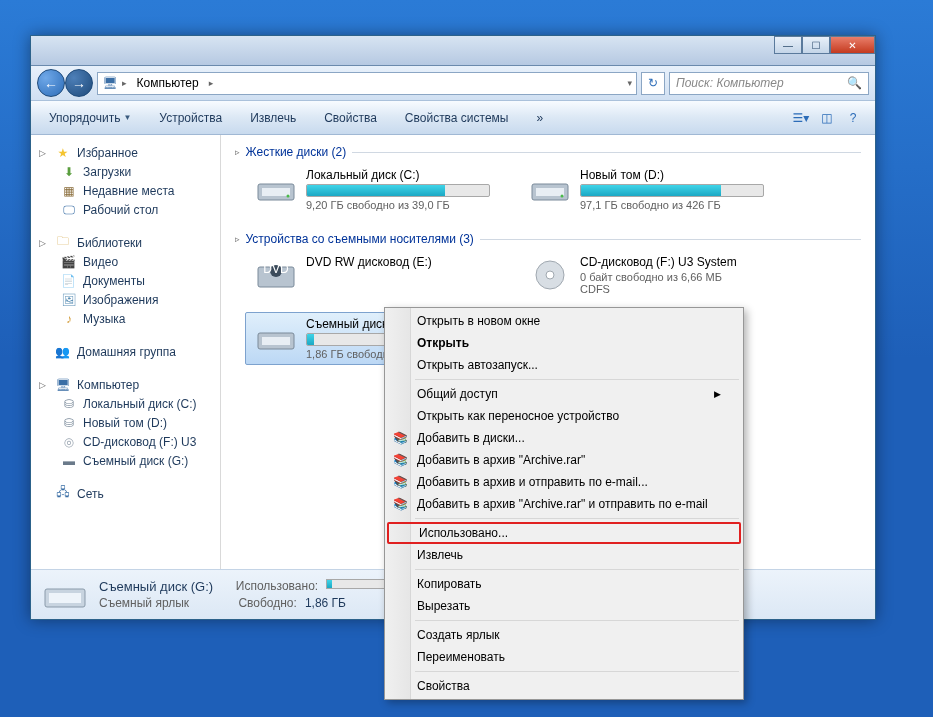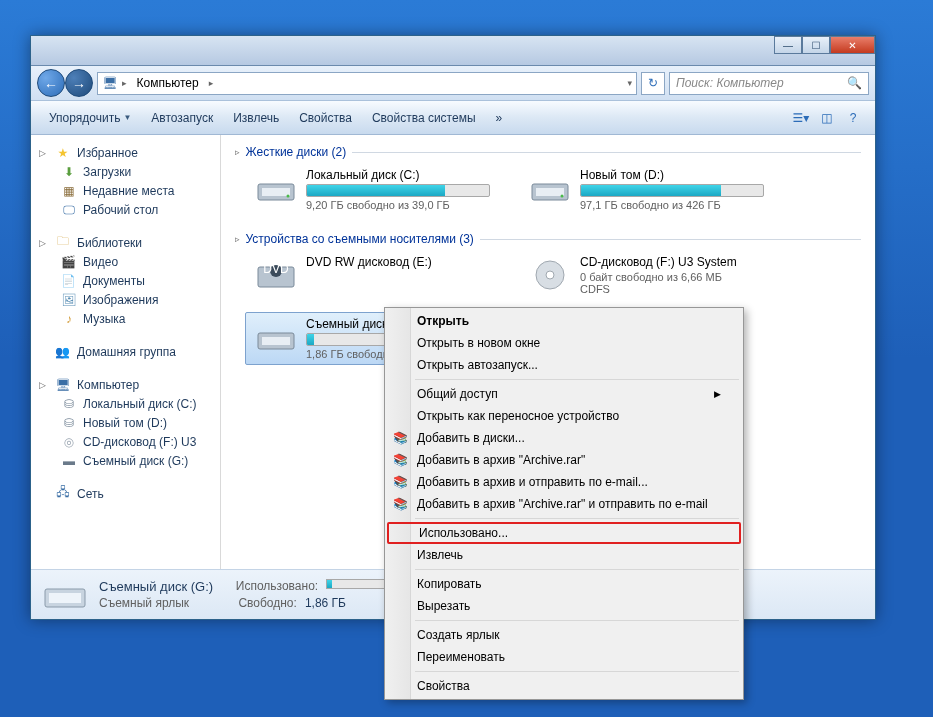--- a/index.html
+++ b/index.html
@@ -16,21 +16,21 @@
 .navbtns { display: flex; gap: 0; }
 .navbtn { width: 28px; height: 28px; border-radius: 50%; background: radial-gradient(circle at 30% 30%, #6fa8e8, #2c6cb8); border: 1px solid #1e4a7a; color: #fff; display: flex; align-items: center; justify-content: center; font-size: 14px; }
 .navbtn.fwd { background: radial-gradient(circle at 30% 30%, #4d7fb8, #1e4a7a); }
 .addrbar { flex: 1; height: 23px; background: #fff; border: 1px solid #8ba6c4; display: flex; align-items: center; padding: 0 4px; gap: 4px; }
 .crumb { padding: 2px 6px; color: #000; }
 .crumbsep { color: #666; font-size: 9px; }
 .refbtn { width: 24px; height: 23px; border: 1px solid #8ba6c4; background: #fff; display: flex; align-items: center; justify-content: center; color: #2c6cb8; }
 .search { width: 200px; height: 23px; background: #fff; border: 1px solid #8ba6c4; display: flex; align-items: center; padding: 0 6px; color: #888; font-style: italic; }
 .search .mag { margin-left: auto; font-style: normal; color: #2c6cb8; }
 
-.toolbar { height: 34px; background: linear-gradient(180deg, #f7fbff 0%, #dce8f5 50%, #c8daee 100%); border-bottom: 1px solid #a0b8d4; display: flex; align-items: center; padding: 0 10px; gap: 4px; }
+.toolbar { height: 34px; background: linear-gradient(180deg, #f7fbff 0%, #dce8f5 50%, #c8daee 100%); border-bottom: 1px solid #a0b8d4; display: flex; align-items: center; padding: 0 10px; gap: 12px; }
 .tbitem { padding: 4px 8px; color: #1e395b; cursor: default; display: flex; align-items: center; gap: 3px; }
 .tbitem .drop { font-size: 8px; color: #3a5a7d; }
 .tbright { margin-left: auto; display: flex; gap: 2px; }
 .tbicon { width: 24px; height: 24px; display: flex; align-items: center; justify-content: center; color: #2c6cb8; border: 1px solid transparent; }
 
 .body { flex: 1; display: flex; min-height: 0; }
 
 .sidebar { width: 190px; background: #fff; border-right: 1px solid #d9d9d9; padding: 8px 0; overflow-y: auto; }
 .sbgrp { margin-bottom: 14px; }
 .sbhdr, .sbitem { display: flex; align-items: center; gap: 6px; padding: 2px 8px 2px 16px; color: #1e395b; height: 19px; }
@@ -119,21 +119,21 @@
       <span>Поиск: Компьютер</span>
       <span class="mag">🔍</span>
     </div>
   </div>
 
   <div class="toolbar">
     <div class="tbitem">
         <span>Упорядочить</span>
         <span class="drop">▼</span>
       </div>
-    <div class="tbitem">Автозапуск</div>
+    <div class="tbitem">Устройства</div>
     <div class="tbitem">Извлечь</div>
     <div class="tbitem">Свойства</div>
     <div class="tbitem">Свойства системы</div>
     <div class="tbitem">»</div>
     <div class="tbright">
       <div class="tbicon">☰▾</div>
       <div class="tbicon">◫</div>
       <div class="tbicon" style="color:#2c6cb8">?</div>
     </div>
   </div>
@@ -327,22 +327,22 @@
       <div class="sline"><span class="sval" style="font-size:13px">Съемный диск (G:)</span>&nbsp;&nbsp;<span class="slabel">Использовано:</span> <span class="sbar">
             <span class="sbarf" style="width:6%"></span>
           </span></div>
       <div class="sline"><span class="slabel">Съемный ярлык</span>&nbsp;&nbsp;&nbsp;&nbsp;&nbsp;&nbsp;&nbsp;&nbsp;&nbsp;&nbsp;<span class="slabel">Свободно:</span> <span class="sval">1,86 ГБ</span></div>
     </div>
   </div>
 </div>
 
 <div class="ctxmenu">
   <div class="iconstrip"></div>
+  <div class="ctxitem">Открыть в новом окне</div>
   <div class="ctxitem bold">Открыть</div>
-  <div class="ctxitem">Открыть в новом окне</div>
   <div class="ctxitem">Открыть автозапуск...</div>
   <div class="ctxsep"></div>
   <div class="ctxitem">
       <span>Общий доступ</span>
       <span class="arrow">▶</span>
     </div>
   <div class="ctxitem">Открыть как переносное устройство</div>
   <div class="ctxitem">
       <span class="ctxicon">📚</span>
       <span>Добавить в диски...</span>

